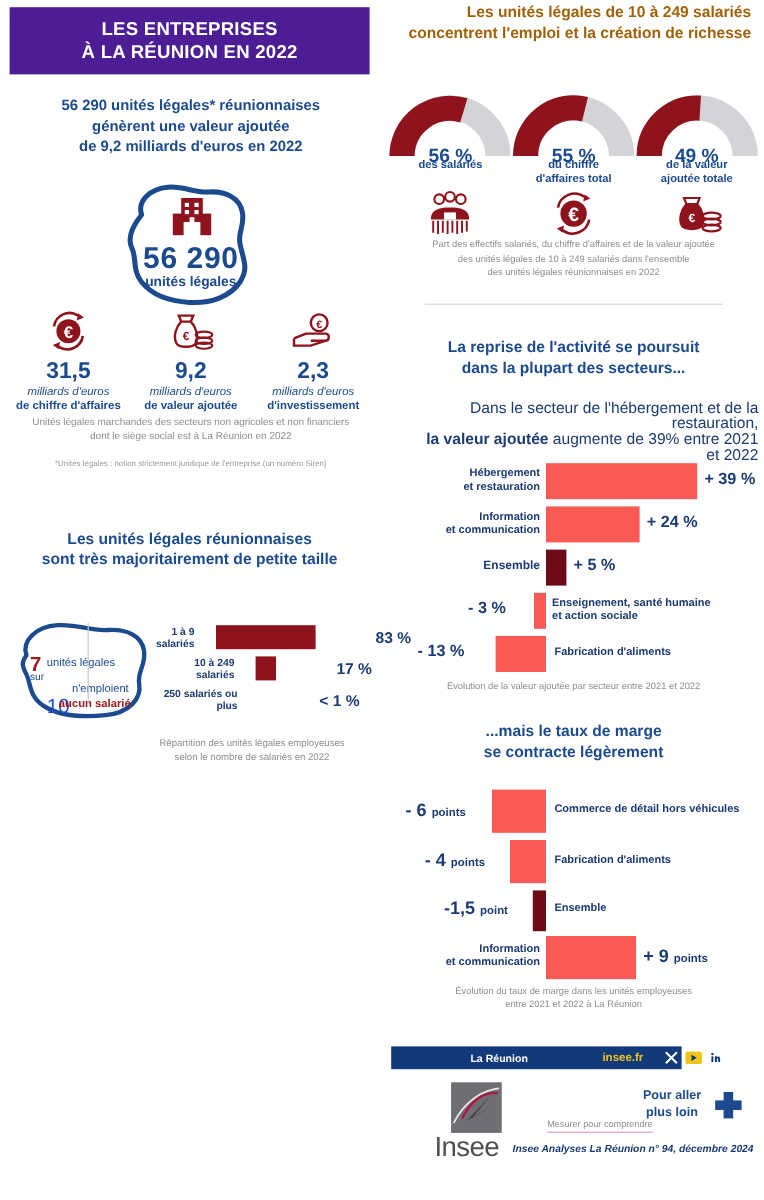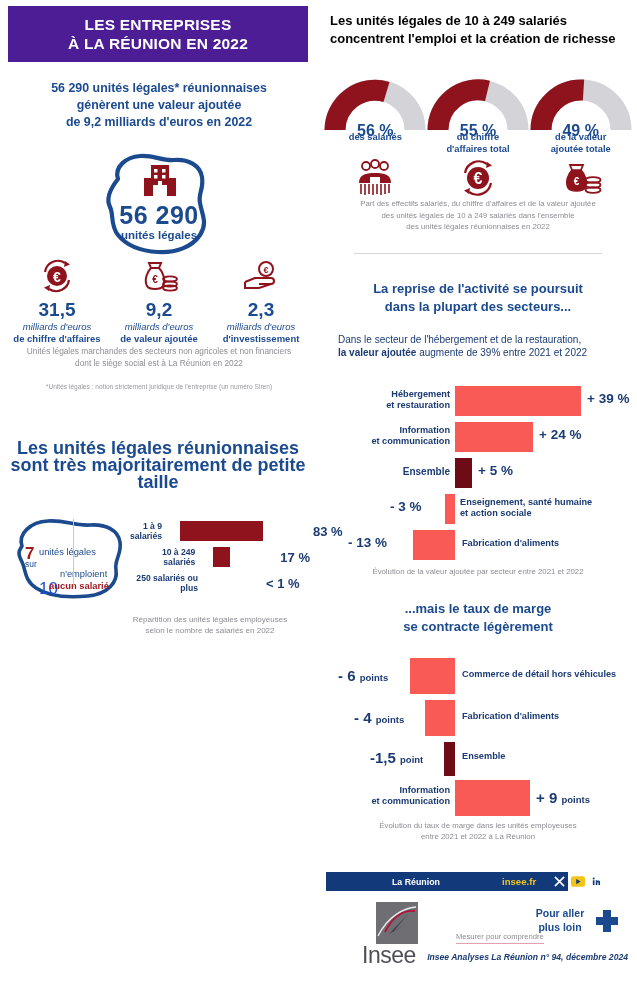--- a/index.html
+++ b/index.html
@@ -33,21 +33,21 @@
   .kpi .u{font-size:9.5px;font-style:italic;color:#1b4a8f;line-height:12px;}
   .kpi .u b{font-style:normal;font-weight:bold;}
 
   .note1{position:absolute;left:18px;top:345px;width:282px;text-align:center;
          font-size:8.3px;line-height:12px;color:#8d8d93;}
   .note2{position:absolute;left:18px;top:382px;width:282px;text-align:center;
          font-size:6.6px;line-height:10px;color:#9b9ba1;}
 
   
   .h2l{position:absolute;left:8px;top:440px;width:300px;text-align:center;
-       font-size:18px;font-weight:bold;line-height:17px;color:#1b4a8f;}
+       font-size:13px;font-weight:bold;line-height:17px;color:#1b4a8f;}
 
   
   .island2{position:absolute;left:8px;top:512px;width:125px;height:95px;}
   .i2-7{position:absolute;left:17px;top:32px;font-size:17px;font-weight:bold;color:#9e1b20;}
   .i2-ul{position:absolute;left:31px;top:35px;font-size:9.3px;color:#1b4a8f;}
   .i2-sur{position:absolute;left:17px;top:47px;font-size:8.5px;color:#1b4a8f;}
   .i2-10{position:absolute;left:31px;top:47px;font-size:17px;font-weight:normal;color:#1d4ed8;margin-top:20px;}
   .i2-ne{position:absolute;left:52px;top:57px;font-size:9.3px;color:#1b4a8f;}
   .i2-auc{position:absolute;left:41px;top:68px;font-size:9.4px;font-weight:bold;color:#9e1b20;}
 
@@ -57,41 +57,41 @@
   .slbl{width:68px;text-align:right;font-size:8.6px;font-weight:bold;line-height:10px;
         color:#1b3b73;padding-right:18px;}
   .sbarwrap{position:relative;flex:1;height:22px;display:flex;align-items:center;gap:45px;}
   .sbar{background:#8f131c;height:20px;}
   .sval{font-size:13px;font-weight:bold;color:#1b3b73;margin-left:5px;white-space:nowrap;}
   .axisline{position:absolute;left:73px;top:519px;width:1px;height:68px;background:#c9c9cf;}
   .note3{position:absolute;left:110px;top:614px;width:200px;text-align:center;
          font-size:8px;line-height:11px;color:#8d8d93;}
 
   
-  .h2r{position:absolute;left:12px;top:12px;width:296px;text-align:left;
-       font-size:13px;font-weight:bold;line-height:18px;color:#000000;}
+  .h2r{position:absolute;left:12px;top:1px;width:296px;text-align:right;
+       font-size:13px;font-weight:bold;line-height:18px;color:#a16207;}
 
   .gauges{position:absolute;left:6px;top:78px;width:308px;display:flex;}
   .gauge{flex:1;position:relative;text-align:center;}
   .gauge .gnum{position:absolute;left:0;top:44px;width:100%;text-align:center;
                font-size:16px;font-weight:bold;color:#1b4a8f;}
   .gauge .glbl{position:absolute;left:0;top:54px;width:100%;text-align:center;
                font-size:9.3px;font-weight:bold;line-height:11.5px;color:#1b4a8f;}
   .gauge .gic{position:absolute;left:0;top:80px;width:100%;display:flex;
               justify-content:center;align-items:flex-start;height:42px;}
 
   .note4{position:absolute;left:22px;top:198px;width:276px;text-align:center;
          font-size:7.8px;line-height:11.5px;color:#8d8d93;}
 
   .divider{position:absolute;left:36px;top:253px;width:248px;height:1px;background:#d7d7dc;}
 
   .h3r{position:absolute;left:12px;top:280px;width:296px;text-align:center;
        font-size:13px;font-weight:bold;line-height:18px;color:#1b4a8f;}
-  .sub3{position:absolute;left:20px;top:333px;width:284px;text-align:left;
-        font-size:10px;line-height:13px;color:#1b3b73;}
+  .sub3{position:absolute;left:30px;top:333px;width:284px;text-align:right;
+        font-size:13px;line-height:13px;color:#1b3b73;}
   .sub3 b{font-weight:bold;}
 
   
   .wf{position:absolute;left:0;width:319px;}
   .wfrow{position:relative;height:36px;}
   .wfbar{position:absolute;top:3px;height:30px;}
   .wflbl{position:absolute;font-size:9.2px;font-weight:bold;line-height:11px;color:#1b3b73;}
   .wfval{position:absolute;font-size:13.5px;font-weight:bold;color:#1b3b73;white-space:nowrap;}
   .wfval small{font-size:9.5px;font-weight:bold;}
 

